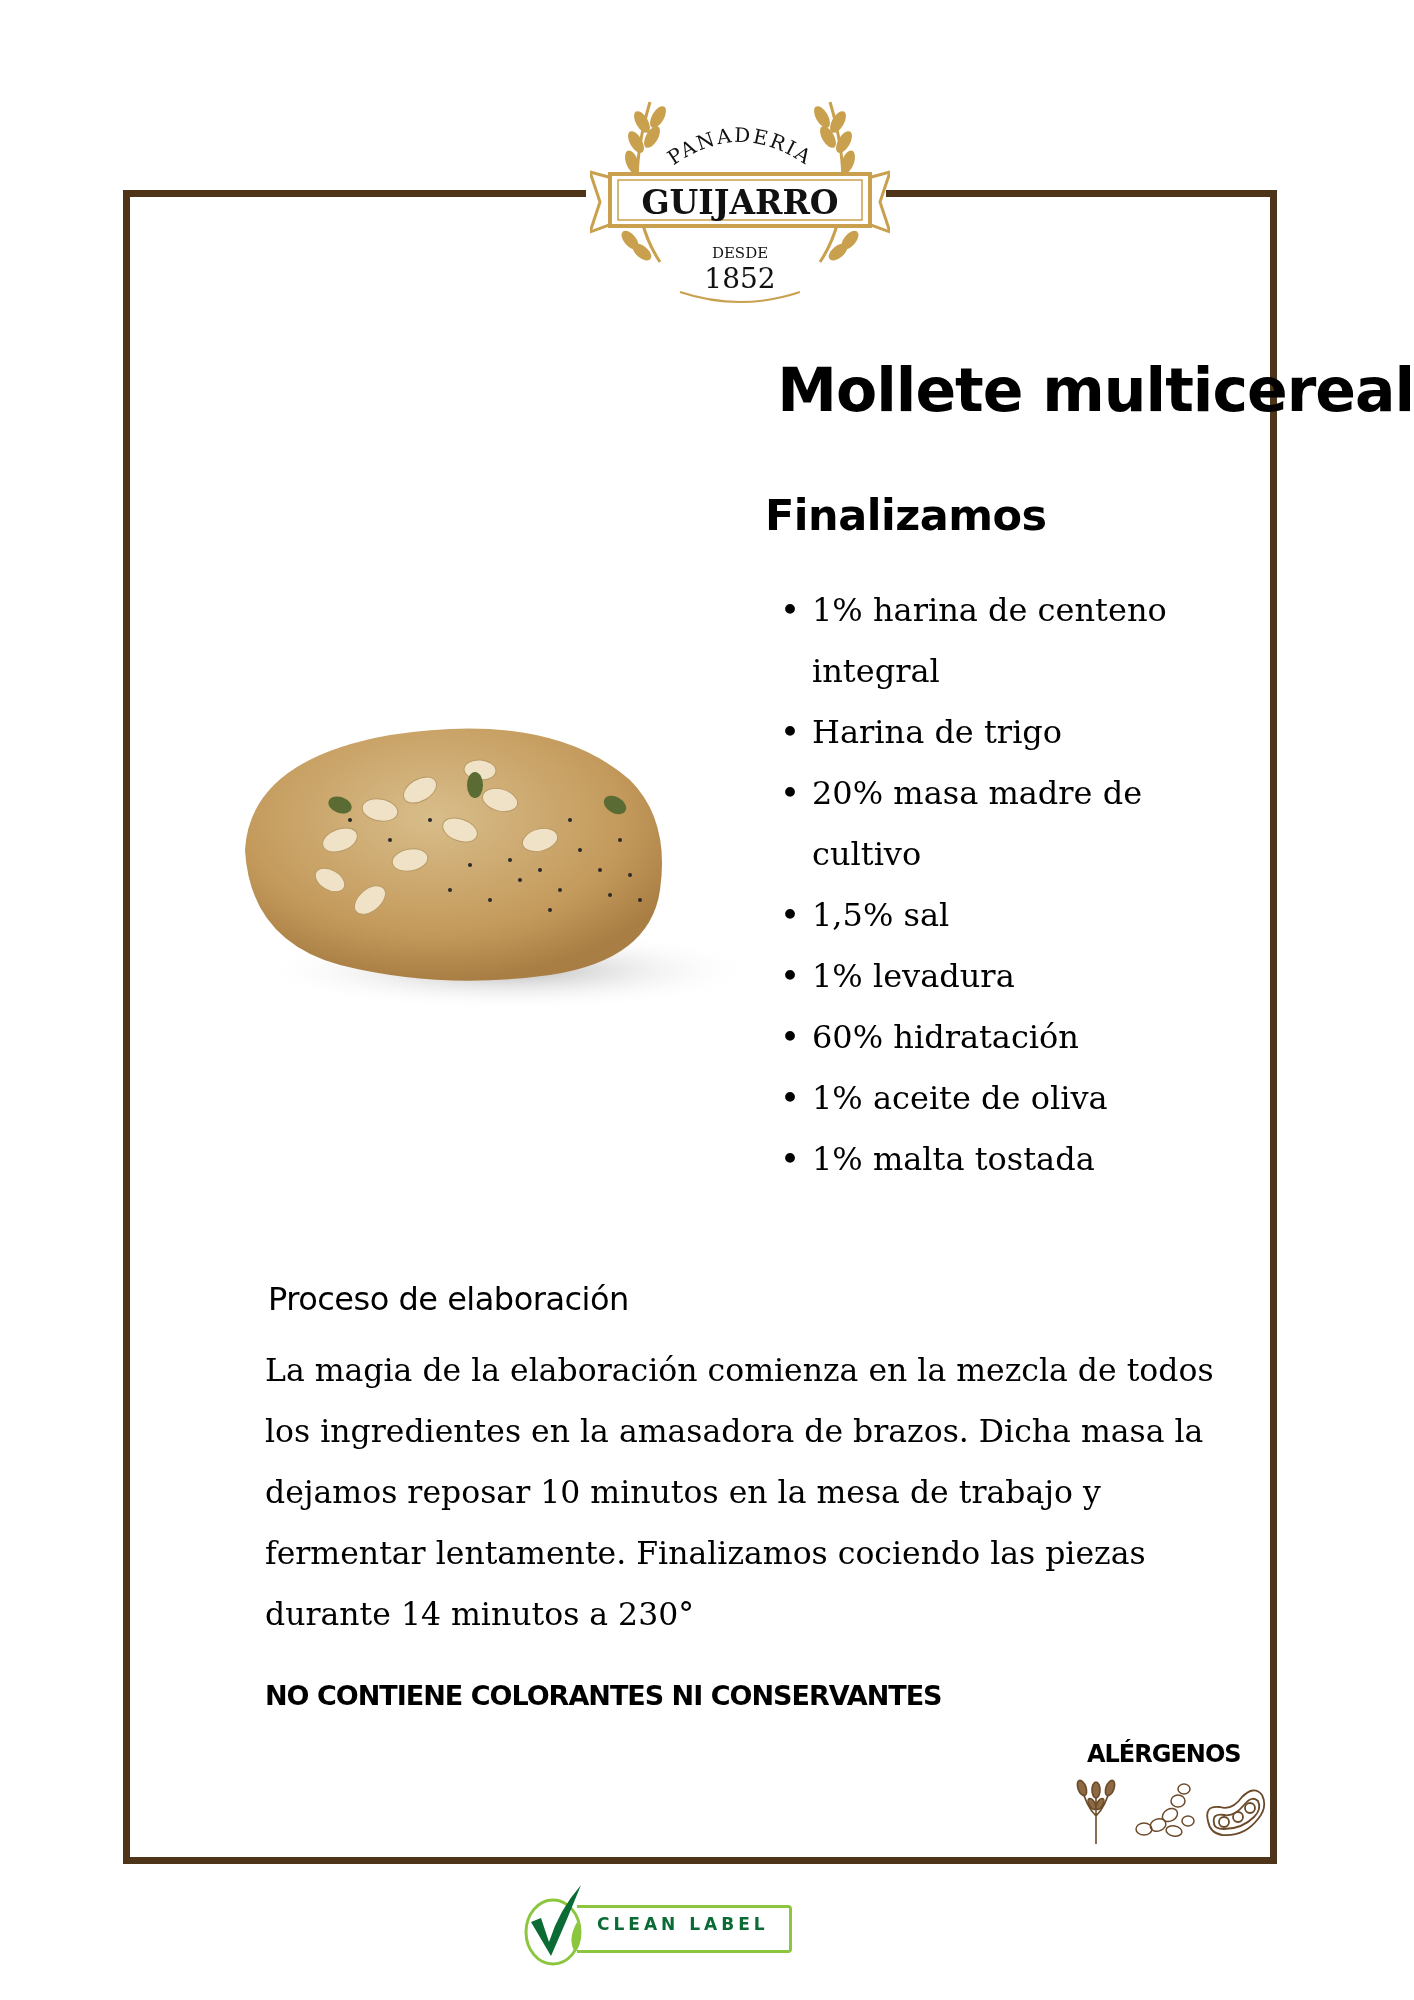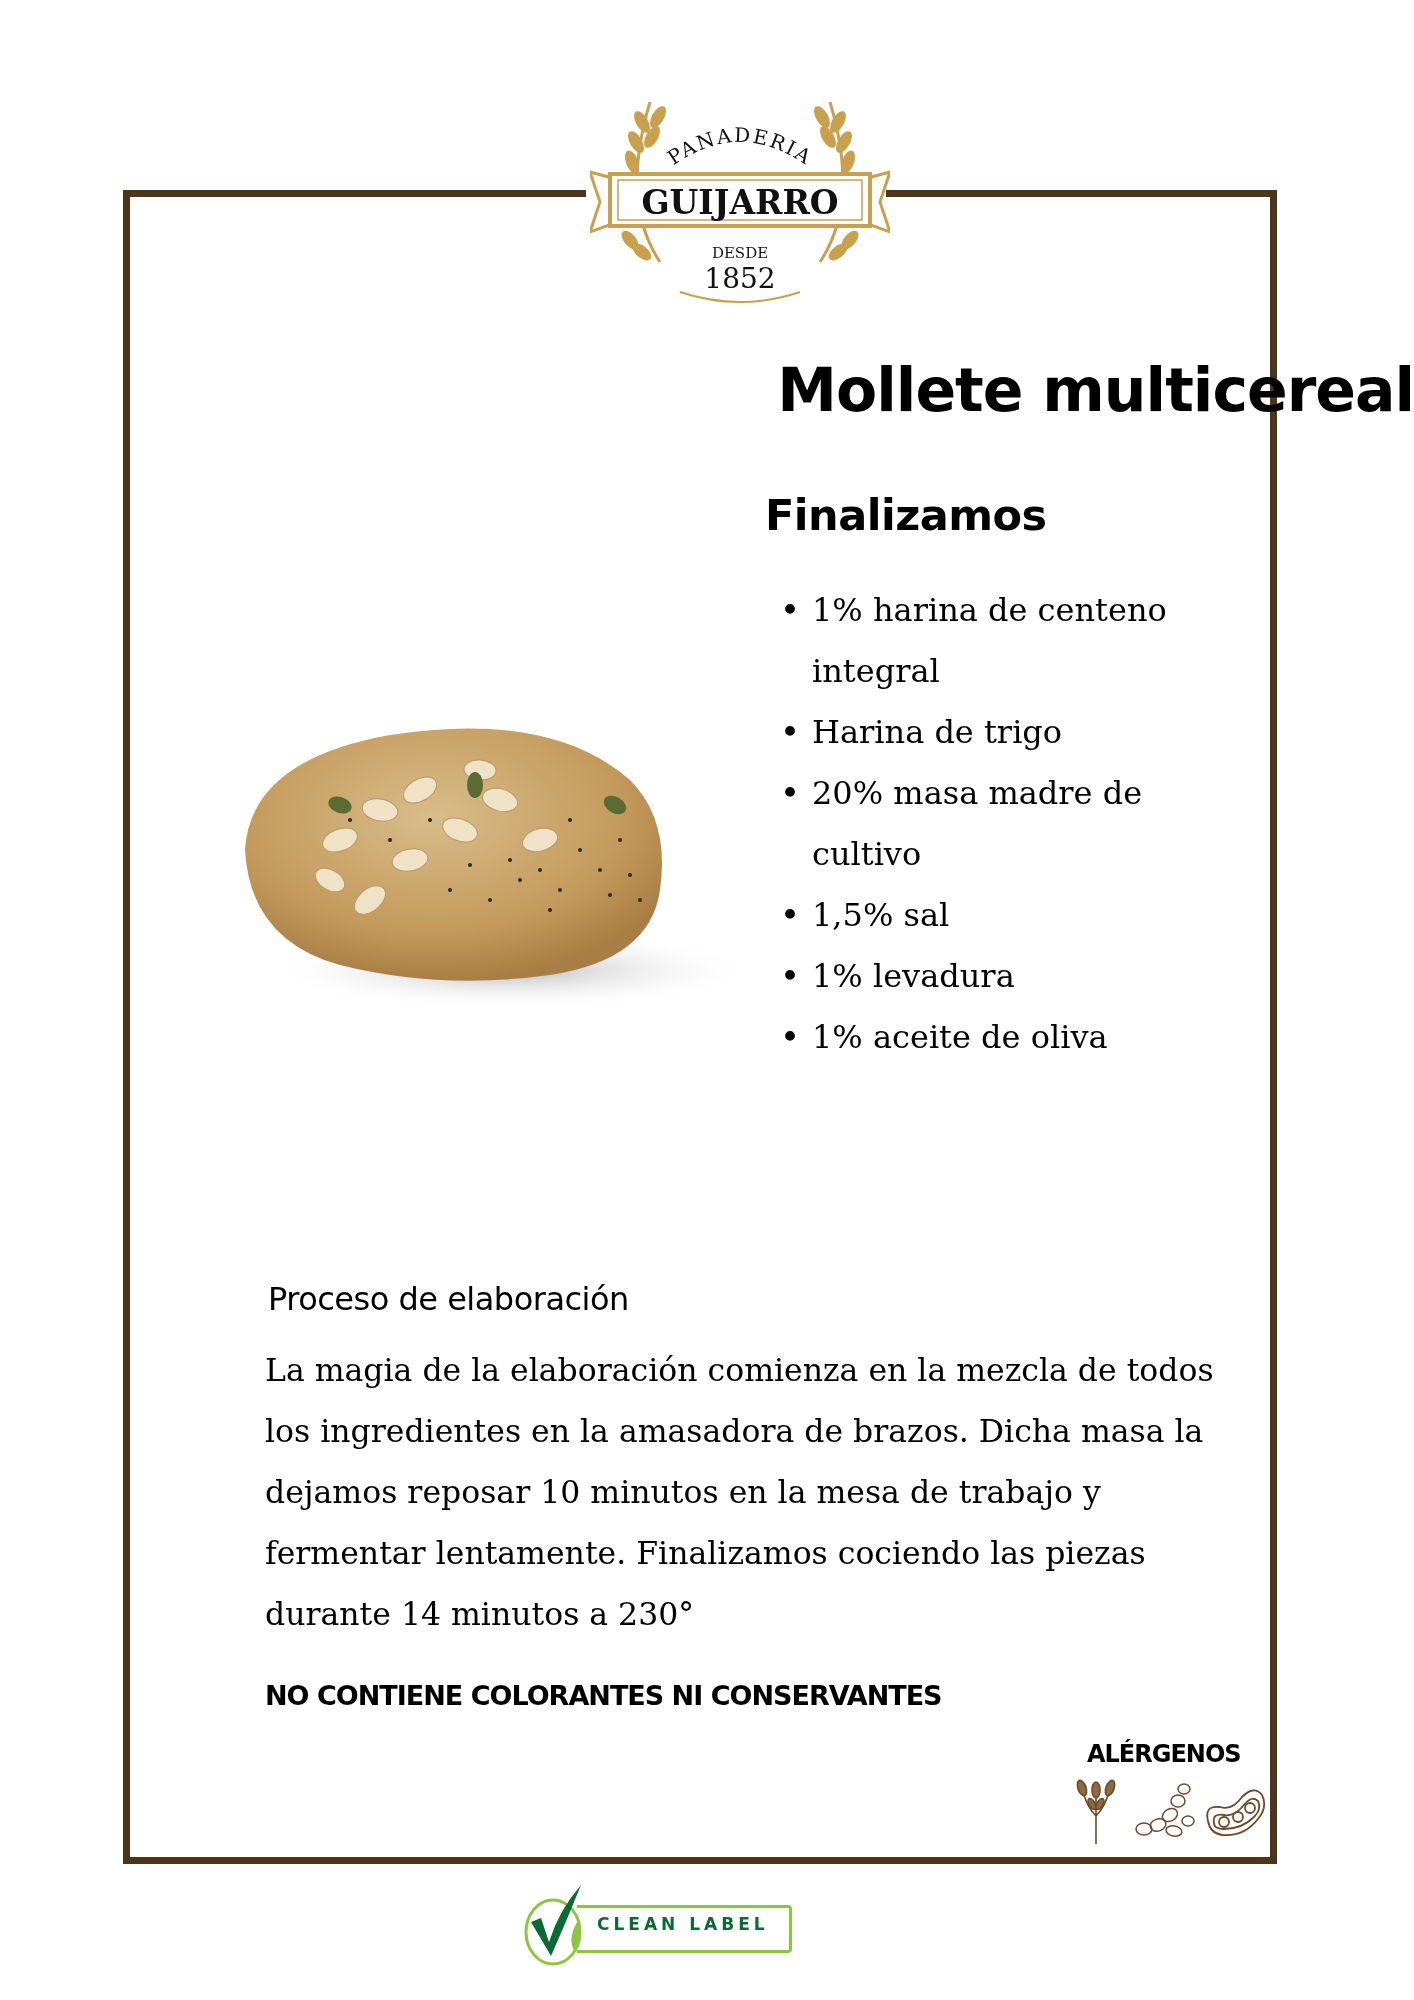--- a/index.html
+++ b/index.html
@@ -126,21 +126,23 @@
   </svg>
 </div>
 
 <div class="ing-title">Finalizamos</div>
 <ul class="ing-list">
   <li>1% harina de centeno integral</li>
   <li>Harina de trigo</li>
   <li>20% masa madre de cultivo</li>
   <li>1,5% sal</li>
   <li>1% levadura</li>
+  <li>60% hidratación</li>
   <li>1% aceite de oliva</li>
+  <li>1% malta tostada</li>
 </ul>
 
 <div class="proc-title">Proceso de elaboración</div>
 <p class="proc-text">La magia de la elaboración comienza en la mezcla de todos los ingredientes en la amasadora de brazos. Dicha masa la dejamos reposar 10 minutos en la mesa de trabajo y fermentar lentamente. Finalizamos cociendo las piezas durante 14 minutos a 230°</p>
 
 <div class="no-contiene">NO CONTIENE COLORANTES NI CONSERVANTES</div>
 <div class="alerg-title">ALÉRGENOS</div>
 <div class="alerg-icons">
   <span>
     <svg width="56" height="70" viewBox="0 0 56 70" fill="none" stroke="#6b4a2a" stroke-width="1.6">

